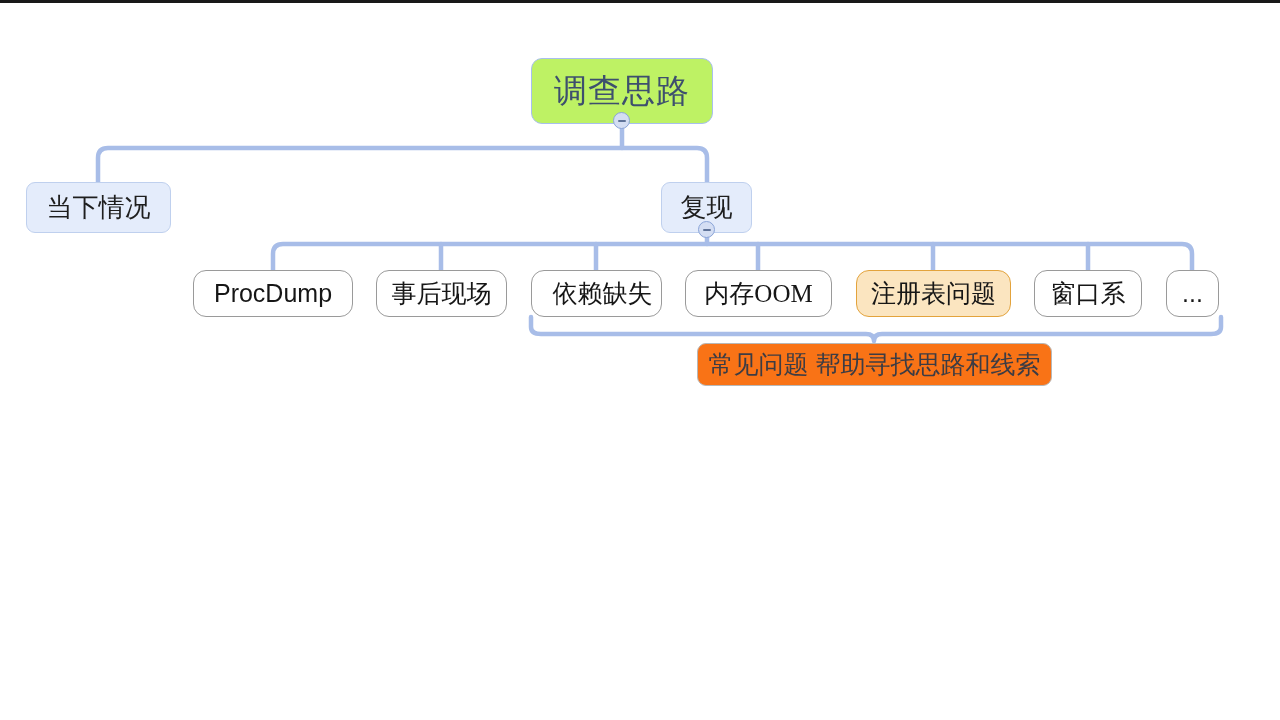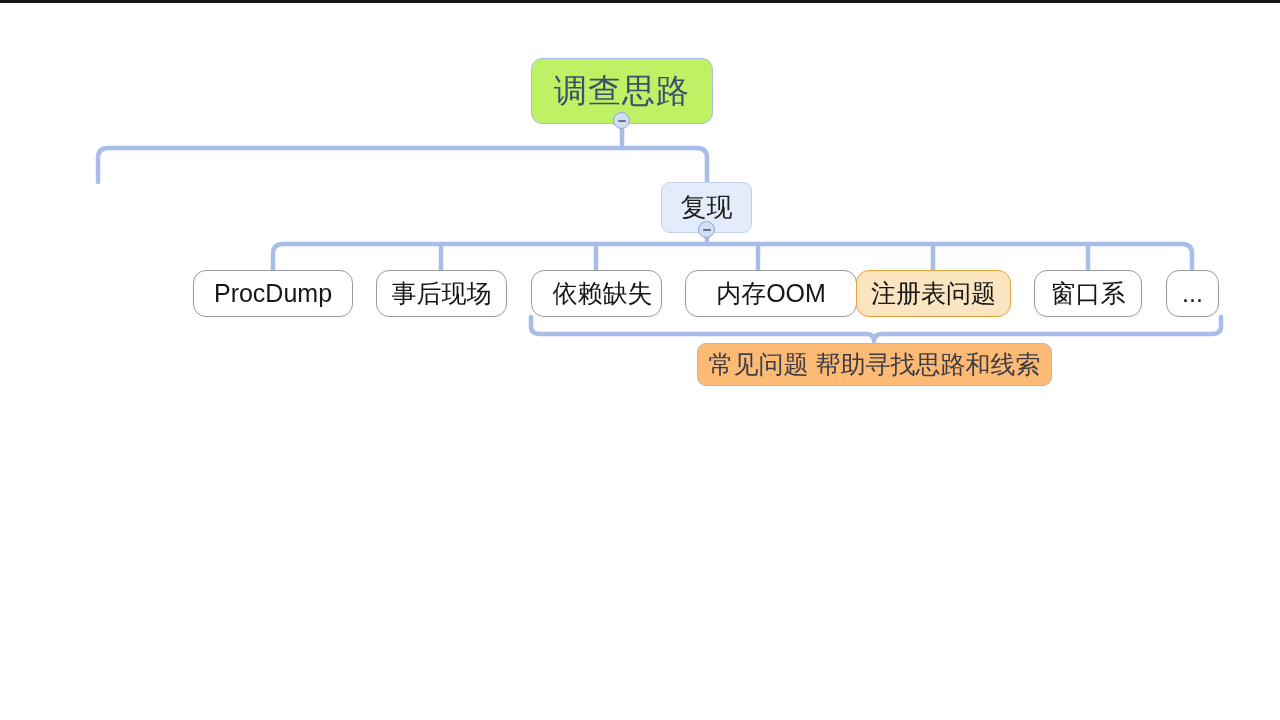--- a/index.html
+++ b/index.html
@@ -65,21 +65,21 @@
     border: 1.4px solid #9a9a9a;
     border-radius: 13px;
     color: #161616;
     font-size: 25px;
   }
   .node-leaf.highlight {
     background: #fbe5c0;
     border: 1.6px solid #e3a33c;
   }
   .node-note {
-    background: #fdba74;
+    background: #f97316;
     border: 1.4px solid #b8b8b8;
     border-radius: 9px;
     color: #3c3c44;
     font-size: 25px;
   }
   .collapse-btn {
     position: absolute;
     width: 17px;
     height: 17px;
     border-radius: 50%;
@@ -130,41 +130,44 @@
     </g>
   </svg>
 
   <div class="node node-root" style="left:531px; top:58px; width:182px; height:66px;">
     <span>调查思路</span>
   </div>
   <div class="collapse-btn" style="left:613px; top:112px;">
     <span class="minus"></span>
   </div>
 
+  <div class="node node-branch" style="left:26px; top:182px; width:145px; height:51px;">
+    <span>当下情况</span>
+  </div>
 
   <div class="node node-branch" style="left:661px; top:182px; width:91px; height:51px;">
     <span>复现</span>
   </div>
   <div class="collapse-btn" style="left:698px; top:221px;">
     <span class="minus"></span>
   </div>
 
   <div class="node node-leaf" style="left:193px; top:270px; width:160px; height:47px;">
     <span>ProcDump</span>
   </div>
 
   <div class="node node-leaf" style="left:376px; top:270px; width:131px; height:47px;">
     <span>事后现场</span>
   </div>
 
   <div class="node node-leaf" style="left:531px; top:270px; width:131px; height:47px;padding-left:12px;">
     <span>依赖缺失</span>
   </div>
 
-  <div class="node node-leaf" style="left:685px; top:270px; width:172px; height:47px;">
+  <div class="node node-leaf" style="left:685px; top:270px; width:147px; height:47px;font-family:Liberation Serif, serif;">
     <span>内存OOM</span>
   </div>
 
   <div class="node node-leaf highlight" style="left:856px; top:270px; width:155px; height:47px;">
     <span>注册表问题</span>
   </div>
 
   <div class="node node-leaf" style="left:1034px; top:270px; width:108px; height:47px;">
     <span>窗口系</span>
   </div>

